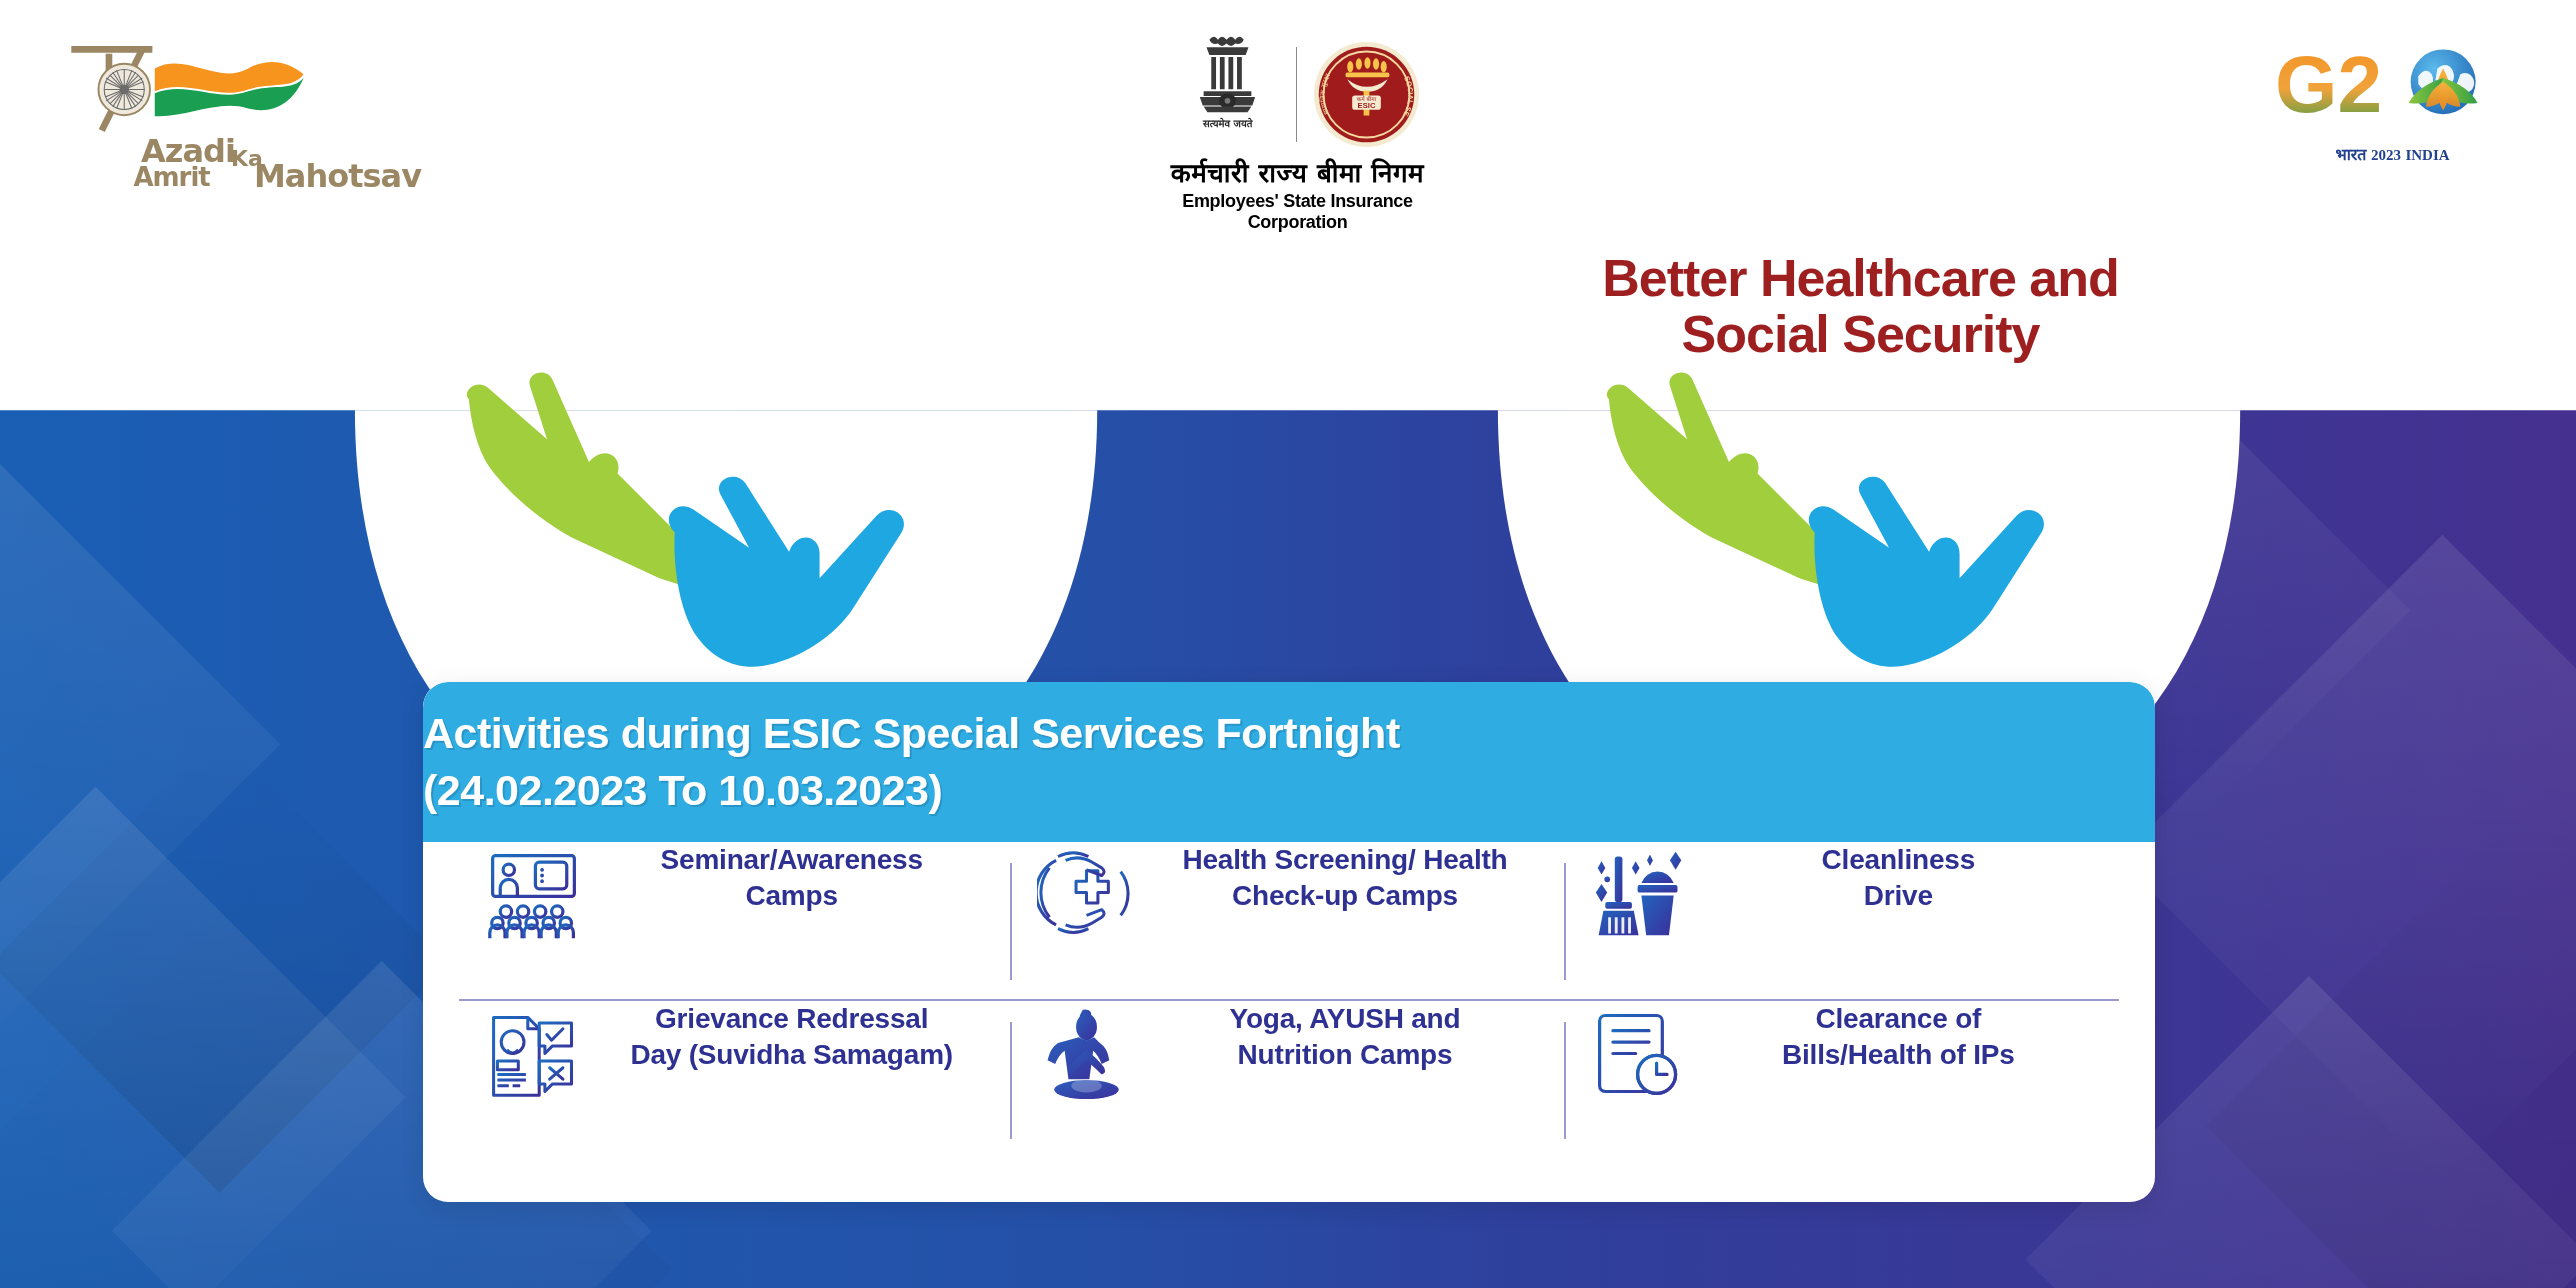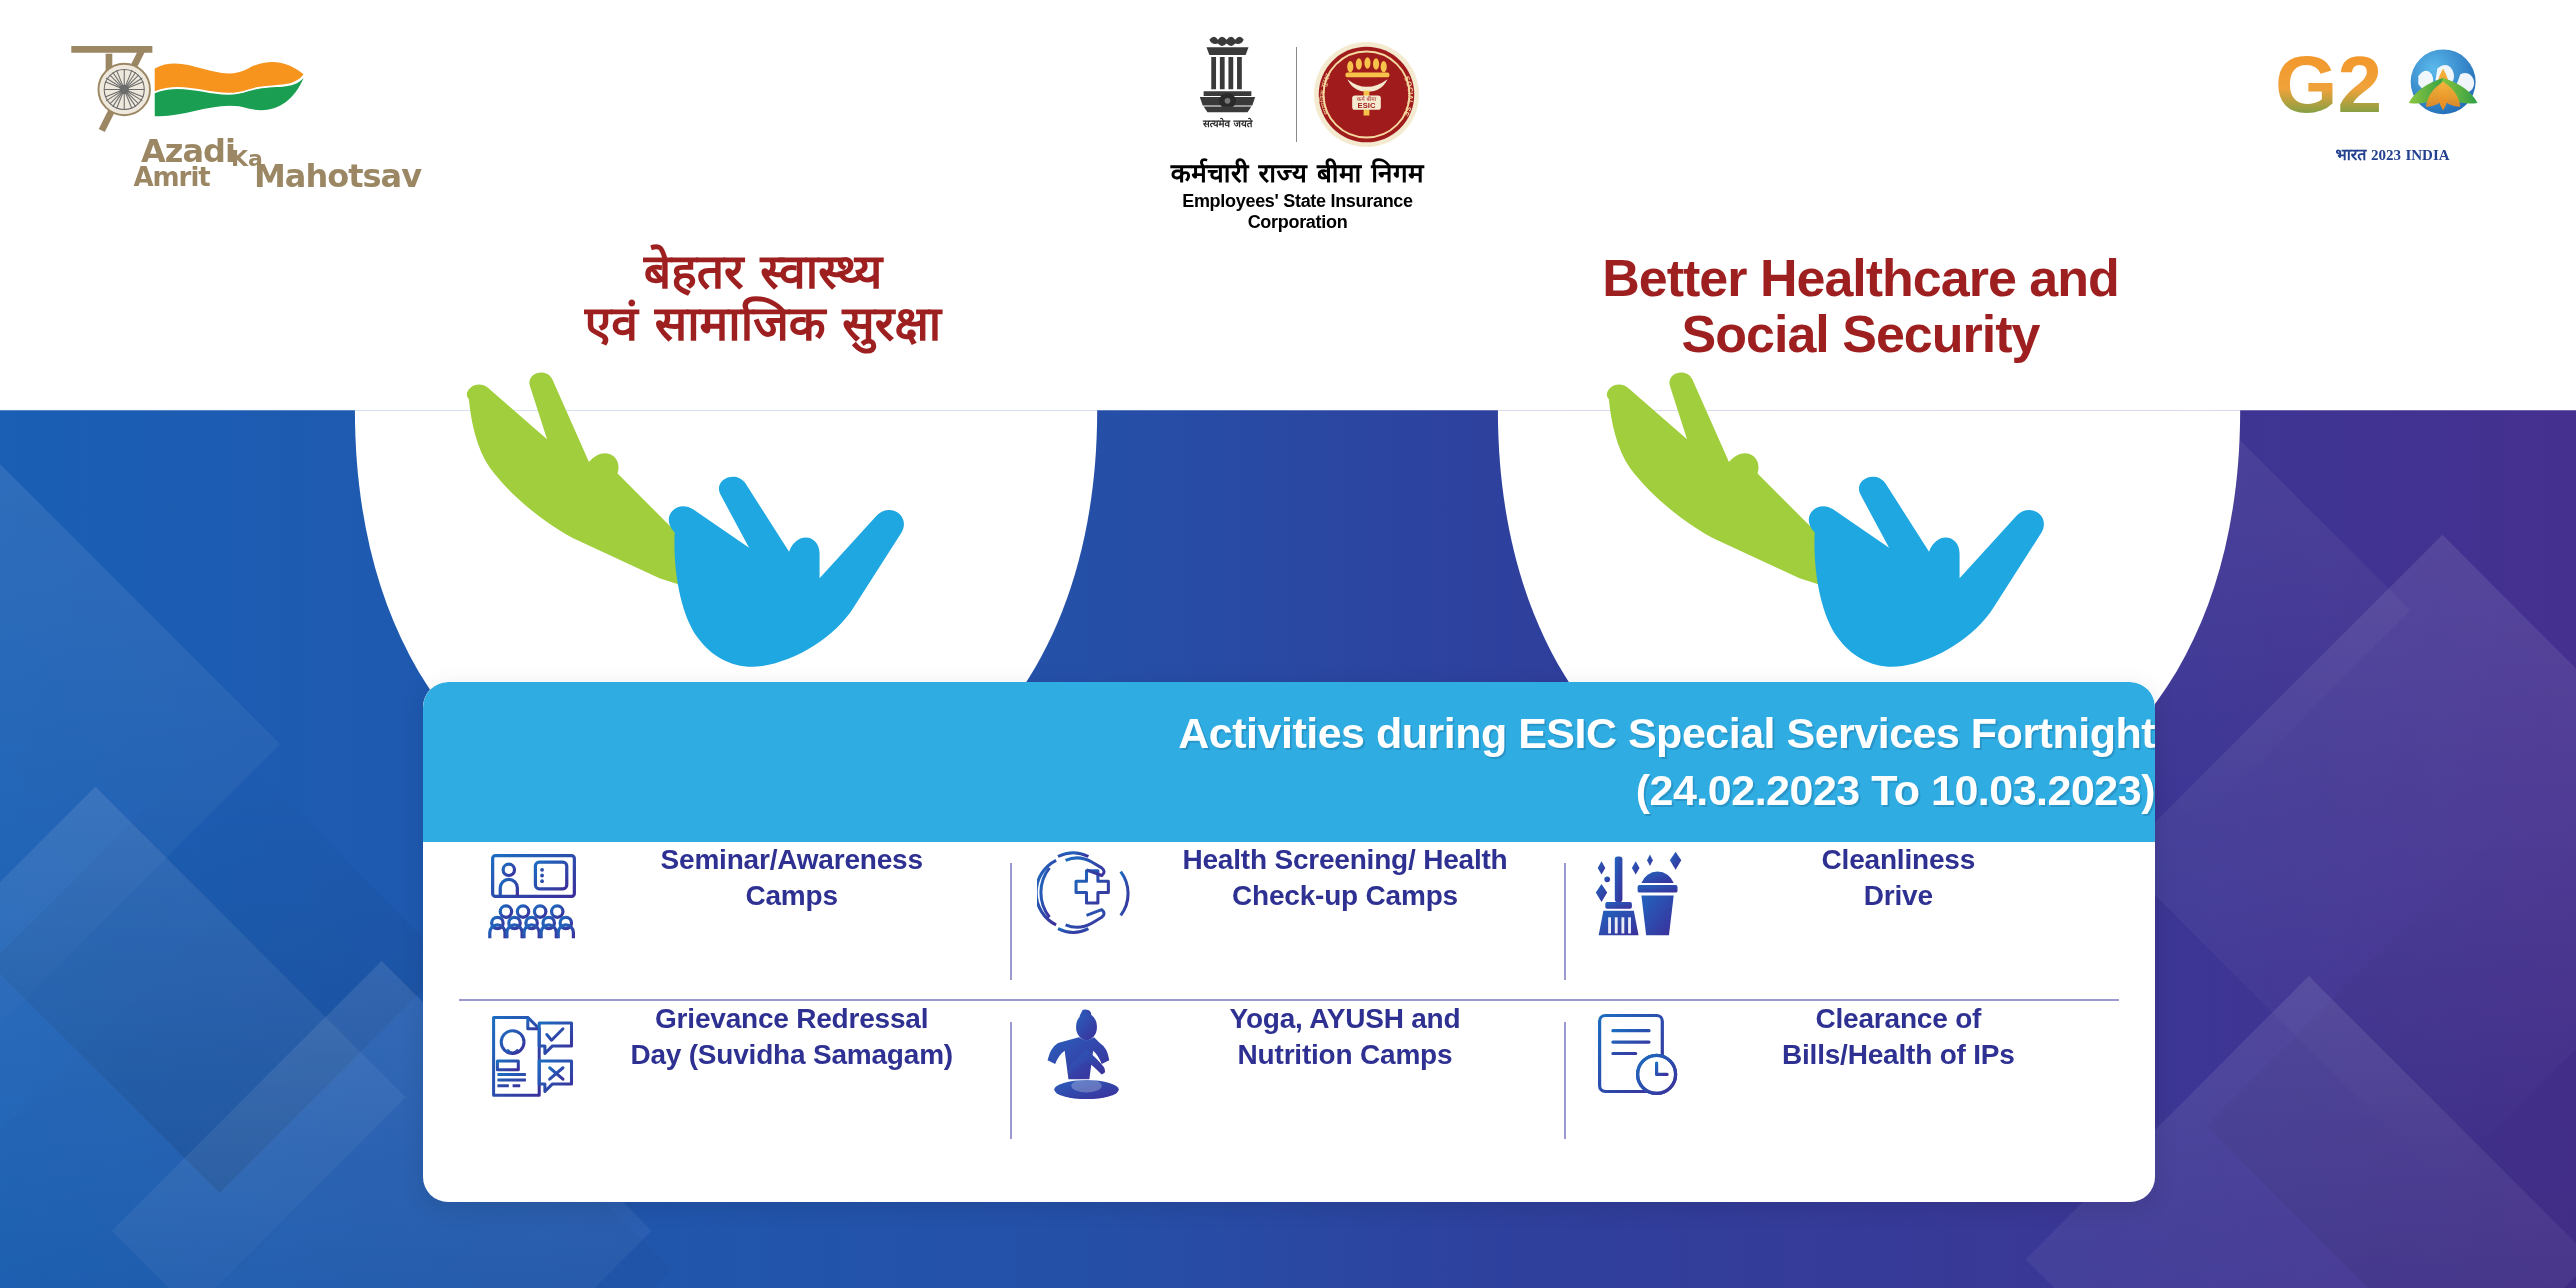--- a/index.html
+++ b/index.html
@@ -44,21 +44,21 @@
   
   .hands{position:absolute;z-index:24;}
   .hands-l{left:434px;top:363px;width:592px;height:324px;}
   .hands-r{left:1574px;top:363px;width:592px;height:324px;}
 
   
   .card{position:absolute;left:423px;top:682px;width:1732px;height:520px;
         background:#ffffff;border-radius:25px;z-index:30;overflow:hidden;
         box-shadow:0 5.7px 25px rgba(0,0,0,.10);}
   .card-head{height:160px;background:#2fade3;border-radius:25px 25px 0 0;
-             display:flex;flex-direction:column;align-items:flex-end;justify-content:center;}
+             display:flex;flex-direction:column;align-items:flex-start;justify-content:center;}
   .card-title{color:#fff;font-size:43px;font-weight:700;letter-spacing:-0.5px;
               text-shadow:1.9px 1.9px 0 rgba(20,80,120,.25);}
   .card-sub{color:#fff;font-size:43px;font-weight:700;margin-top:7.6px;letter-spacing:-0.5px;
             text-shadow:1.9px 1.9px 0 rgba(20,80,120,.25);}
 
   .grid{display:flex;flex-wrap:wrap;padding:0 36px;}
   .cell{width:calc(100%/3);height:159px;display:flex;align-items:flex-start;
         box-sizing:border-box;position:relative;}
   .cell.sep-r::after{content:"";position:absolute;right:0;top:21px;bottom:21px;width:1.9px;background:#9a9ad0;}
   .cell.sep-b::before{content:"";position:absolute;left:0;right:0;bottom:0;height:1.9px;background:#9a9ad0;}
@@ -253,24 +253,20 @@
         <path d="M178,48 q16,10 18,26 q-18,0 -24,-18 Z" fill="url(#gPetal)" opacity=".95"></path>
       </svg>
       <div class="g20-cap">
         <span class="g20-bharat">भारत</span>
         <span class="g20-year">2023</span>
         <span class="g20-year">INDIA</span>
       </div>
     </div>
   </div>
 
-  <div class="tagline tag-hi">
-    <div>बेहतर स्वास्थ्य</div>
-    <div>एवं सामाजिक सुरक्षा</div>
-  </div>
   <div class="tagline tag-en">
     <div>Better Healthcare and</div>
     <div>Social Security</div>
   </div>
 
   <svg class="hands hands-l" viewBox="0 0 620 340">
     <path d="M36,38 C28,30 44,16 56,26 L118,80 L100,24 C96,10 118,4 124,18 L162,104 C176,86 198,96 192,116 L258,182 L268,236 L236,226 L150,186 C120,172 80,140 58,110 C44,90 38,60 36,38 Z" fill="#a0ce3c"></path>
     <path d="M252,178 C236,162 254,142 272,154 L330,194 L300,138 C292,122 316,112 326,126 L372,198 C380,176 404,180 404,200 L404,226 L464,160 C478,146 500,160 490,178 L440,256 C420,288 380,312 344,318 C316,322 292,310 276,288 C258,264 250,216 252,178 Z" fill="#1ea7e1"></path>
   </svg>
 

